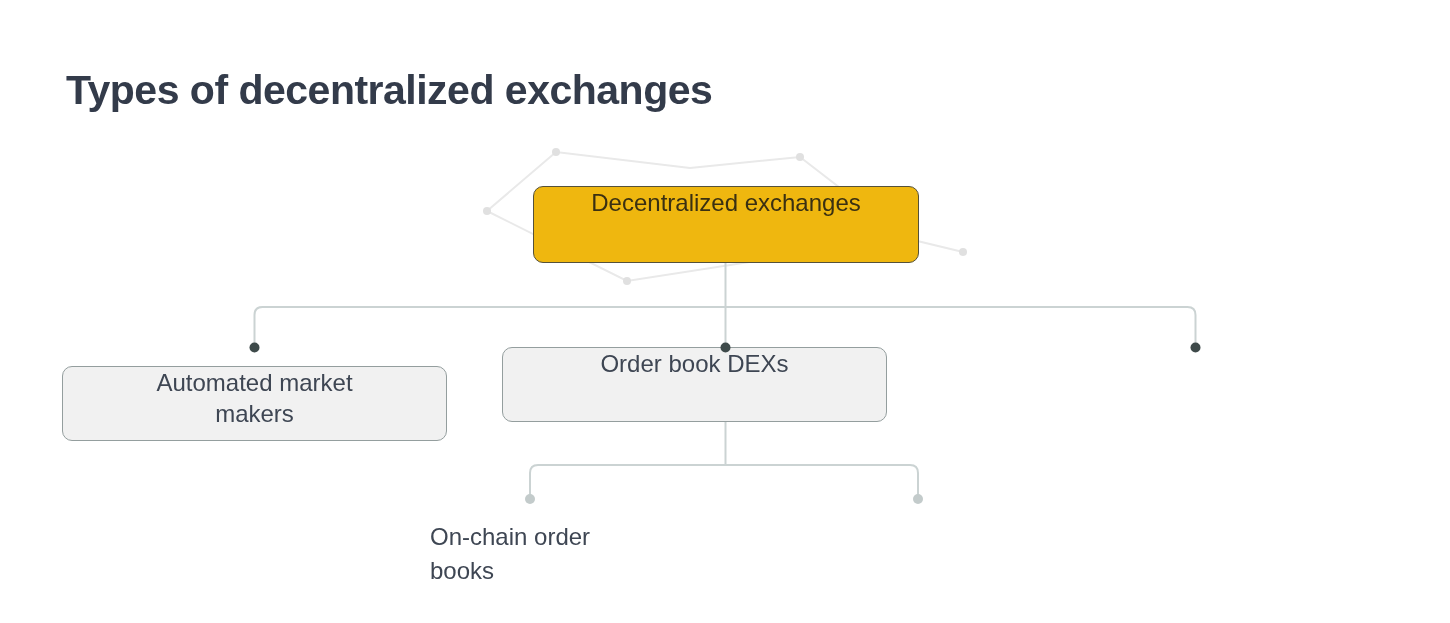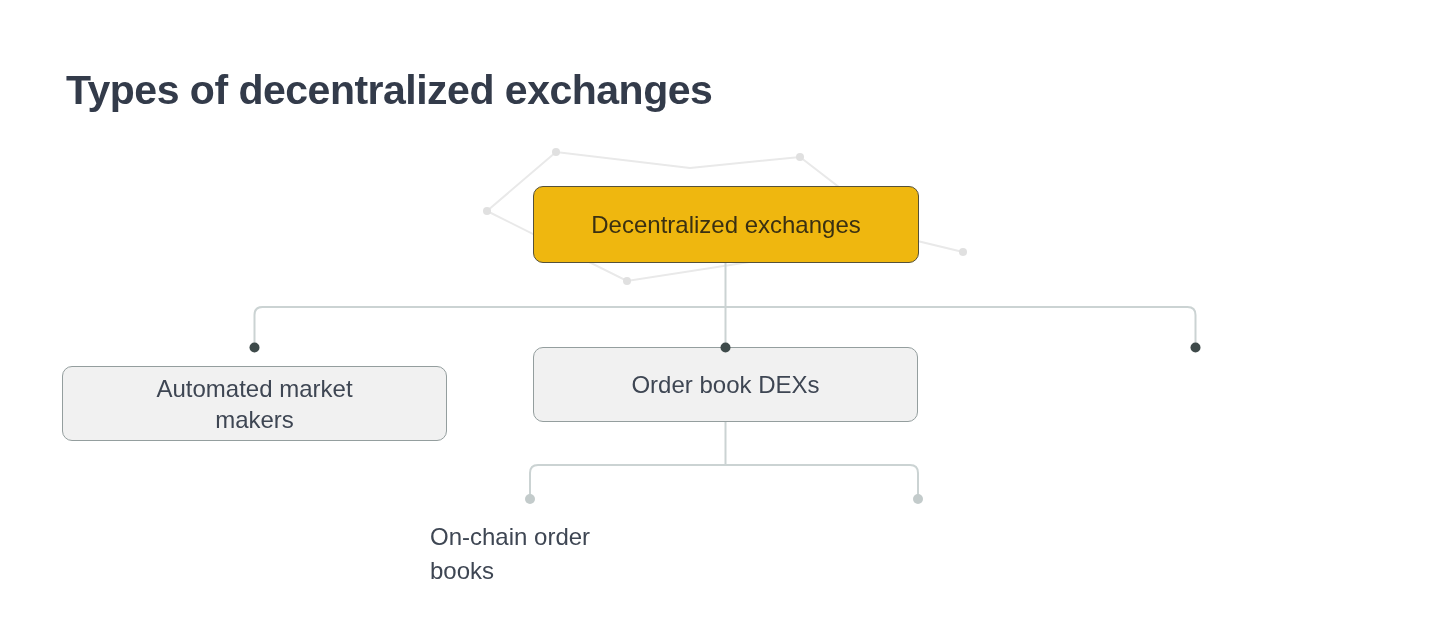--- a/index.html
+++ b/index.html
@@ -36,21 +36,21 @@
   svg.dots {
     position: absolute;
     left: 0; top: 0;
     width: 1450px; height: 623px;
     z-index: 2;
     pointer-events: none;
   }
   .node {
     position: absolute;
     display: flex;
-    align-items: center;
+    align-items: flex-start;
     justify-content: center;
     text-align: center;
     border-radius: 10px;
     z-index: 1;
     box-sizing: border-box;
     font-size: 24px;
     line-height: 31px;
   }
   .node.root {
     left: 533px; top: 186px;
@@ -60,21 +60,21 @@
     color: var(--root-text, #3A3012);
   }
   .node.child {
     top: 347px;
     width: 385px; height: 75px;
     background: var(--node-fill, #F1F1F1);
     border: 1.5px solid var(--node-border, #949E9E);
     color: var(--node-text, #3E4653);
   }
   .node.c1 { left: 62px; margin-top: 19px; }
-  .node.c2 { left: 533px; }
+  .node.c2 { left: 502px; }
   .node.c3 { left: 1003px; }
   .node.root .label { max-width: 340px; }
   .node.c1 .label { max-width: 260px; }
   .leaf {
     position: absolute;
     top: 520px;
     width: 200px;
     text-align: left;
     font-size: 24px;
     line-height: 34px;

